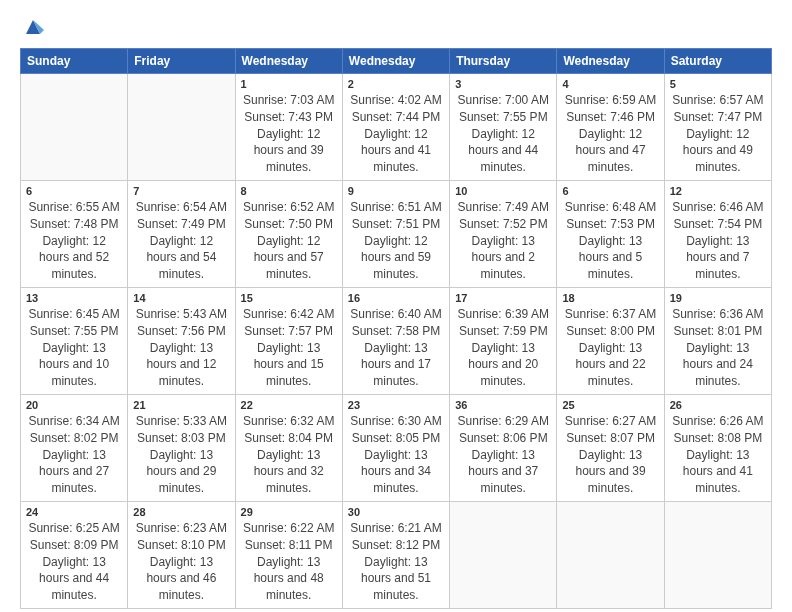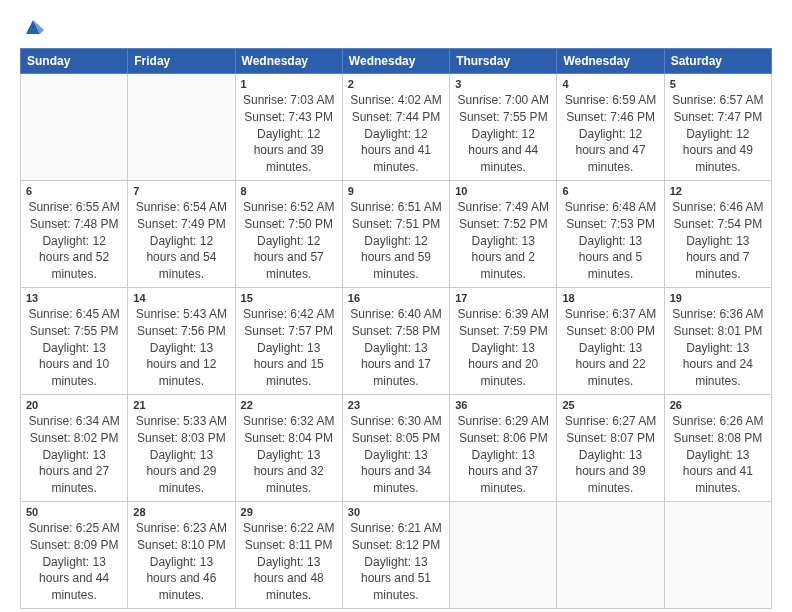--- a/index.html
+++ b/index.html
@@ -286,21 +286,21 @@
           </td>
           <td>
             <span class="day-number">26</span>
             <div class="day-info">Sunrise: 6:26 AM
 Sunset: 8:08 PM
 Daylight: 13 hours and 41 minutes.</div>
           </td>
         </tr>
         <tr>
           <td>
-            <span class="day-number">50</span>
+            <span class="day-number">24</span>
             <div class="day-info">Sunrise: 6:25 AM
 Sunset: 8:09 PM
 Daylight: 13 hours and 44 minutes.</div>
           </td>
           <td>
             <span class="day-number">28</span>
             <div class="day-info">Sunrise: 6:23 AM
 Sunset: 8:10 PM
 Daylight: 13 hours and 46 minutes.</div>
           </td>

